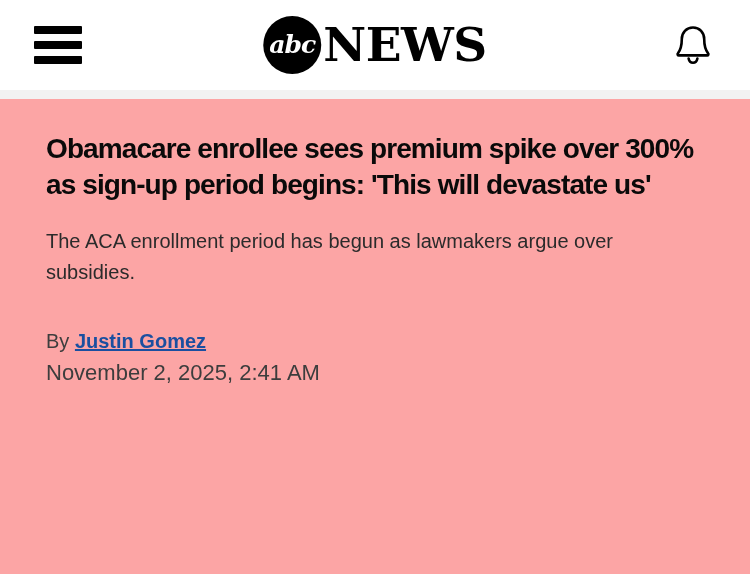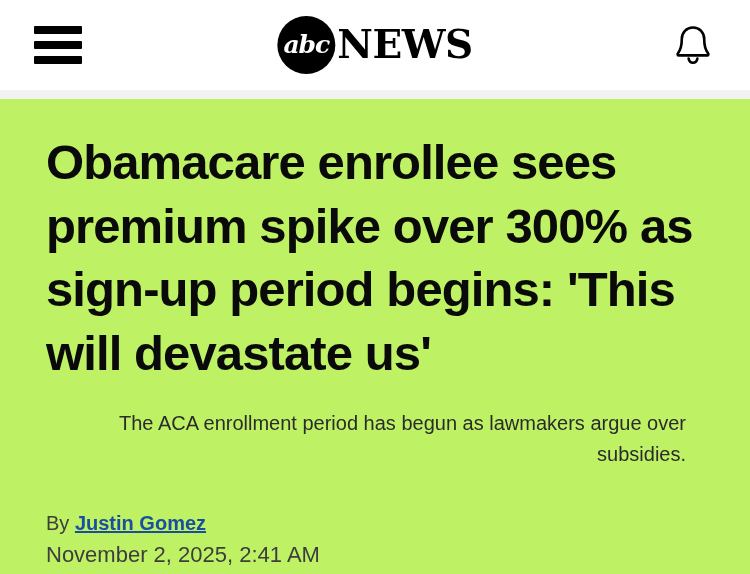--- a/index.html
+++ b/index.html
@@ -12,21 +12,21 @@
     background: #ffffff;
     font-family: "Liberation Sans", sans-serif;
     color: #000000;
     overflow: hidden;
   }
 
   .page {
     width: 750px;
     height: 574px;
     position: relative;
-    background: #bef264;
+    background: #fca5a5;
     display: flex;
     flex-direction: column;
   }
 
   
   .header {
     height: 90px;
     min-height: 90px;
     background: #ffffff;
     display: flex;
@@ -84,21 +84,21 @@
     font-style: italic;
     font-weight: 700;
     font-size: 25px;
     letter-spacing: -1px;
     line-height: 1;
     transform: translateY(-1px);
   }
   .news-word {
     font-family: "DejaVu Serif", serif;
     font-weight: 700;
-    font-size: 39px;
+    font-size: 47px;
     letter-spacing: -0.5px;
     line-height: 1;
     color: #000000;
     margin-left: 2px;
     transform: translateY(-1px);
   }
 
   .bell {
     width: 46px;
     height: 46px;
@@ -112,37 +112,36 @@
   
   .article {
     padding: 32px 46px 0 46px;
     box-sizing: border-box;
     flex: 1 1 auto;
   }
 
   .headline {
     font-family: "Liberation Sans", sans-serif;
     font-weight: 700;
-    font-size: 49px;
+    font-size: 28px;
     line-height: 1.3;
     letter-spacing: -0.9px;
     color: #0a0a0a;
     margin: 0 0 22px 0;
     max-width: 660px;
   }
 
   .subhead {
     font-family: "Liberation Sans", sans-serif;
     font-size: 20px;
     line-height: 1.55;
     color: #2b2b2b;
     margin: 0 0 42px 0;
     max-width: 640px;
     font-weight: 400;
-    text-align: right;
   }
 
   .byline {
     font-family: "Liberation Sans", sans-serif;
     font-size: 20px;
     color: #3d3d3d;
     margin-bottom: 7px;
   }
   .byline .by-word {
     color: #3d3d3d;

